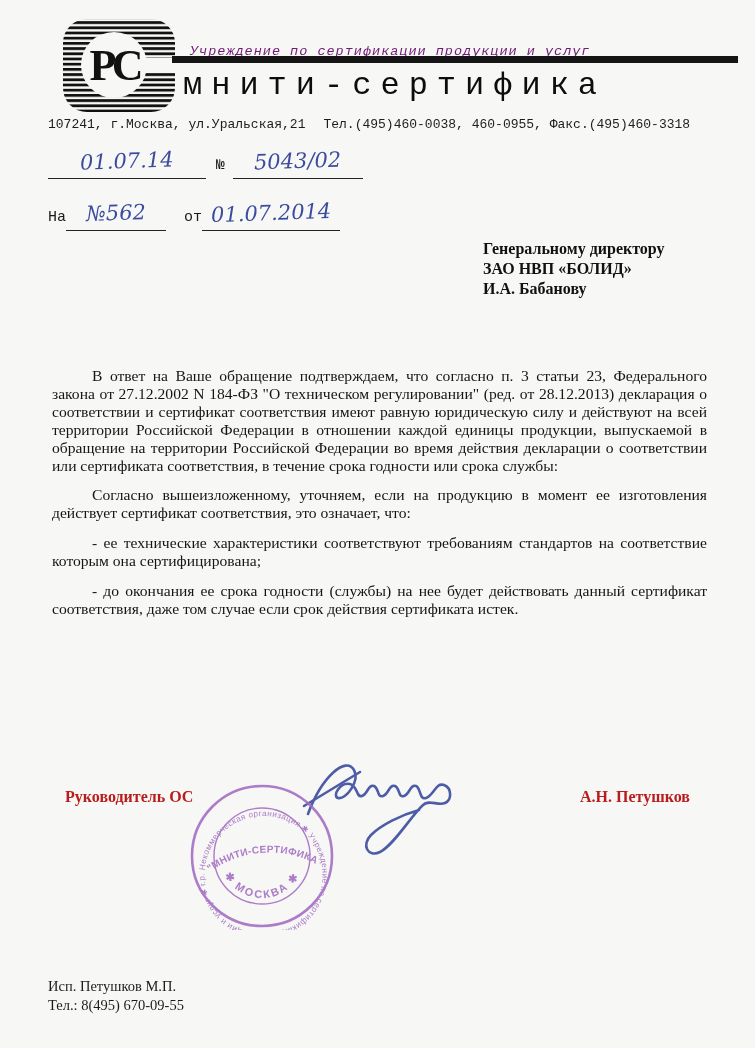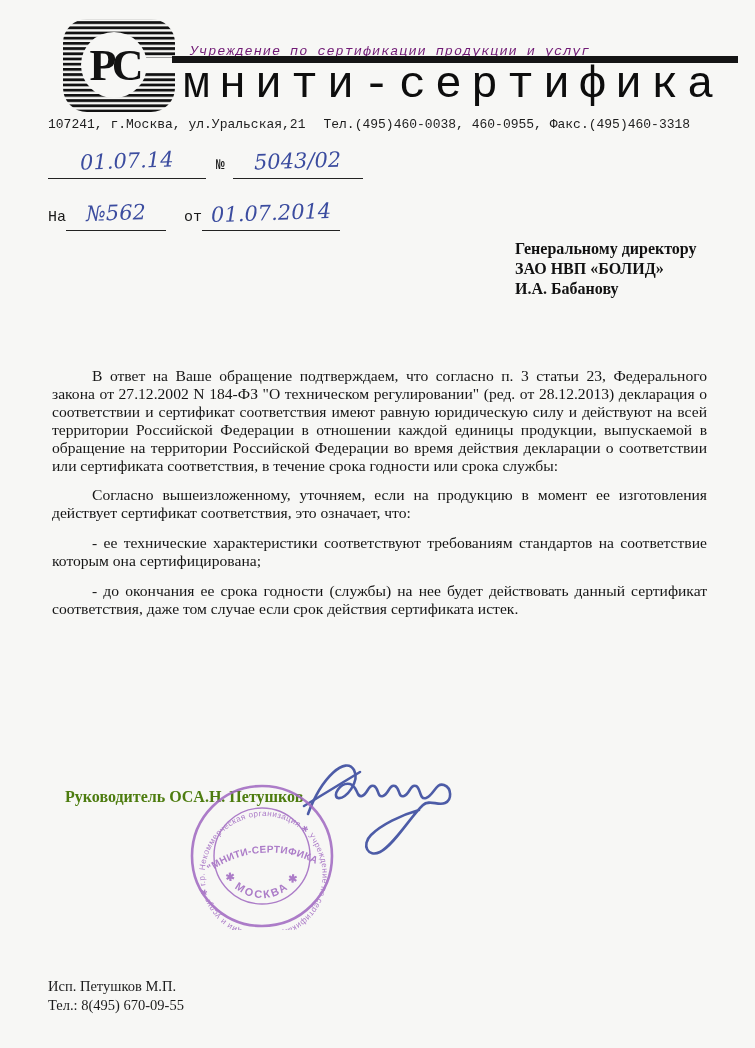--- a/index.html
+++ b/index.html
@@ -12,53 +12,53 @@
   
   .logo { position:absolute; left:62px; top:16px; }
   .tagline {
     position:absolute; left:190px; top:32px; width:548px; text-align:left;
     font-family:"Liberation Mono", monospace; font-style:italic;
     font-size:13.5px; letter-spacing:1px; color:#701a75; white-space:nowrap;margin-top:12px;
   }
   .bar { position:absolute; left:172px; top:56px; width:566px; height:7px; background:#151515; }
   .brand-title {
     position:absolute; left:183px; top:62px; width:560px;
-    font-family:"Liberation Mono", monospace; font-size:45px; line-height:48px;
+    font-family:"Liberation Mono", monospace; font-size:32px; line-height:48px;
     letter-spacing:9px; color:#0d0d0d; white-space:nowrap;
   }
   .address-line {
     position:absolute; left:48px; top:117px; display:flex; gap:18px;
     font-family:"Liberation Mono", monospace; font-size:13px; color:#1d1d1d; white-space:nowrap;
   }
   
   .ref { font-family:"Liberation Mono", monospace; font-size:15px; color:#1a1a1a; }
   .ref-line1 { position:absolute; left:48px; top:148px; height:34px; }
   .ref-line2 { position:absolute; left:48px; top:200px; height:34px; }
   .u { display:inline-block; border-bottom:1.6px solid #222; text-align:center; vertical-align:bottom; height:30px; }
   .hand {
     display:inline-block; font-family:"DejaVu Serif", serif; font-style:italic;
     font-size:21px; color:#3b4c9f; transform:rotate(-2deg); line-height:26px; white-space:nowrap;
   }
   .ref-label { display:inline-block; vertical-align:bottom; line-height:26px; }
   
   .addressee {
     position:absolute; left:483px; top:239px;
-    font-weight:bold; font-size:16px; line-height:20px; color:#111;margin-left:32px;
+    font-weight:bold; font-size:16px; line-height:20px; color:#111;
   }
   
   .body-text {
     position:absolute; left:40px; top:355px; width:679px;
     font-size:15.6px; line-height:17.9px; text-align:justify; color:#151515;
   }
   .body-text p { margin:12px; text-indent:40px; }
   
   .sign-row {
     position:absolute; left:65px; top:788px; width:625px;
-    display:flex; 
-    font-weight:bold; font-size:16px; color:#4d7c0f;
+    display:flex; justify-content:space-between;
+    font-weight:bold; font-size:16px; color:#b91c1c;
   }
   .signature-svg { position:absolute; left:300px; top:748px; }
   .stamp-svg { position:absolute; left:188px; top:782px; opacity:.88; }
   
   .footer {
     position:absolute; left:48px; top:977px;
     font-size:14.5px; line-height:19px; color:#1c1c1c;
   }
 </style>
 </head>

